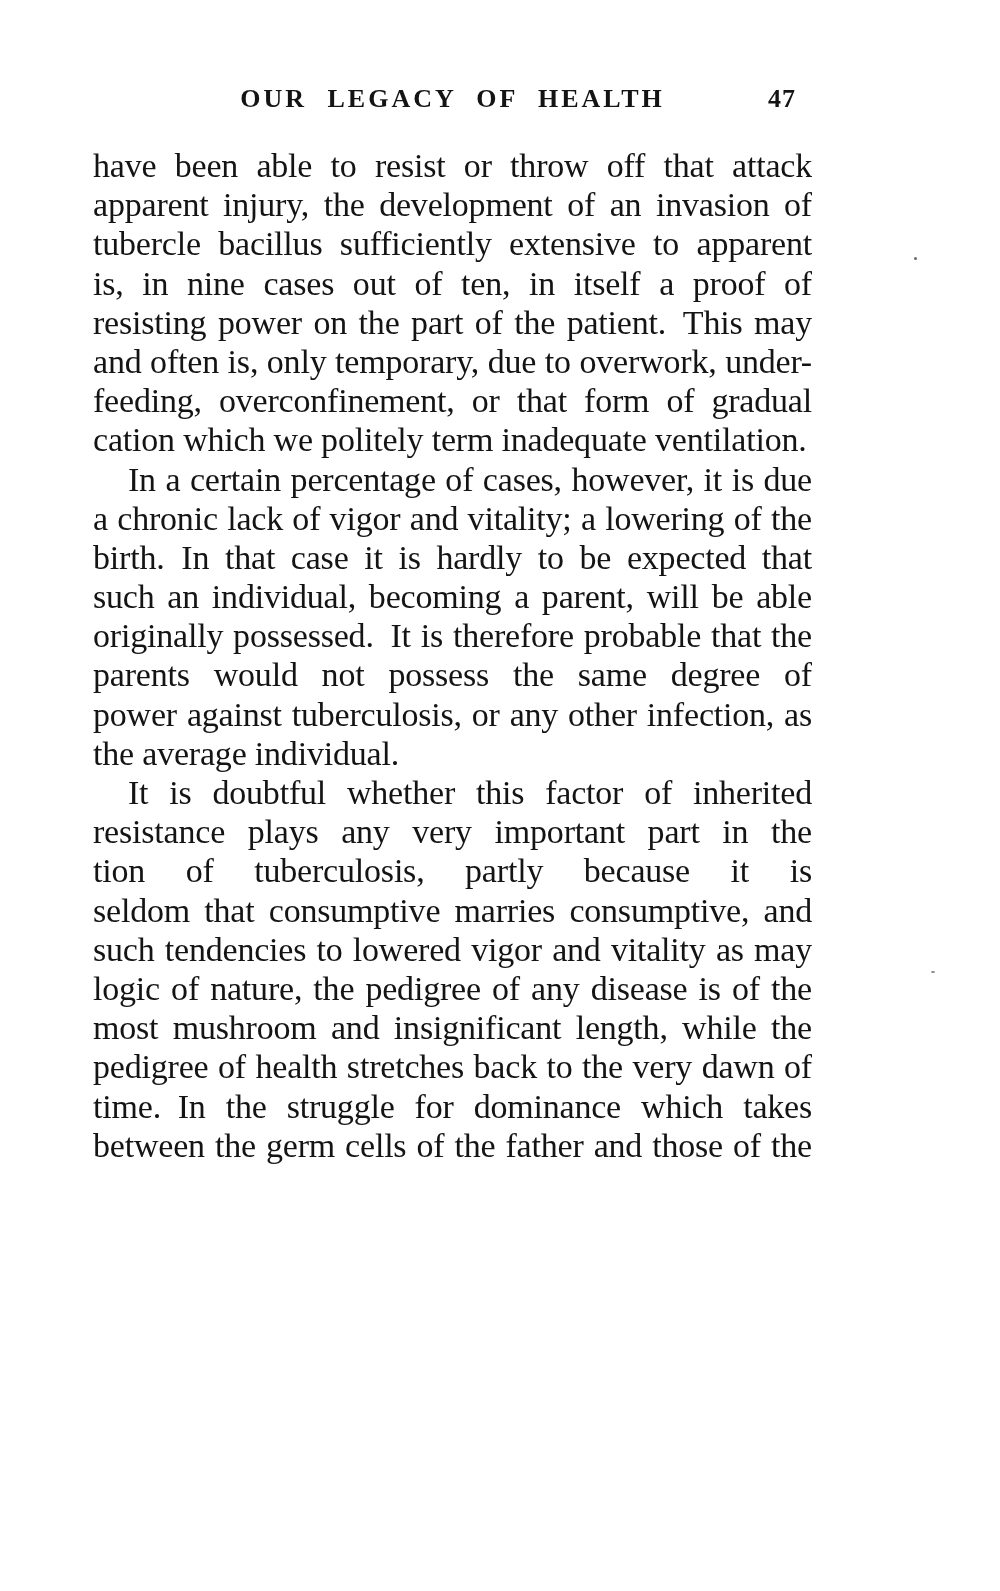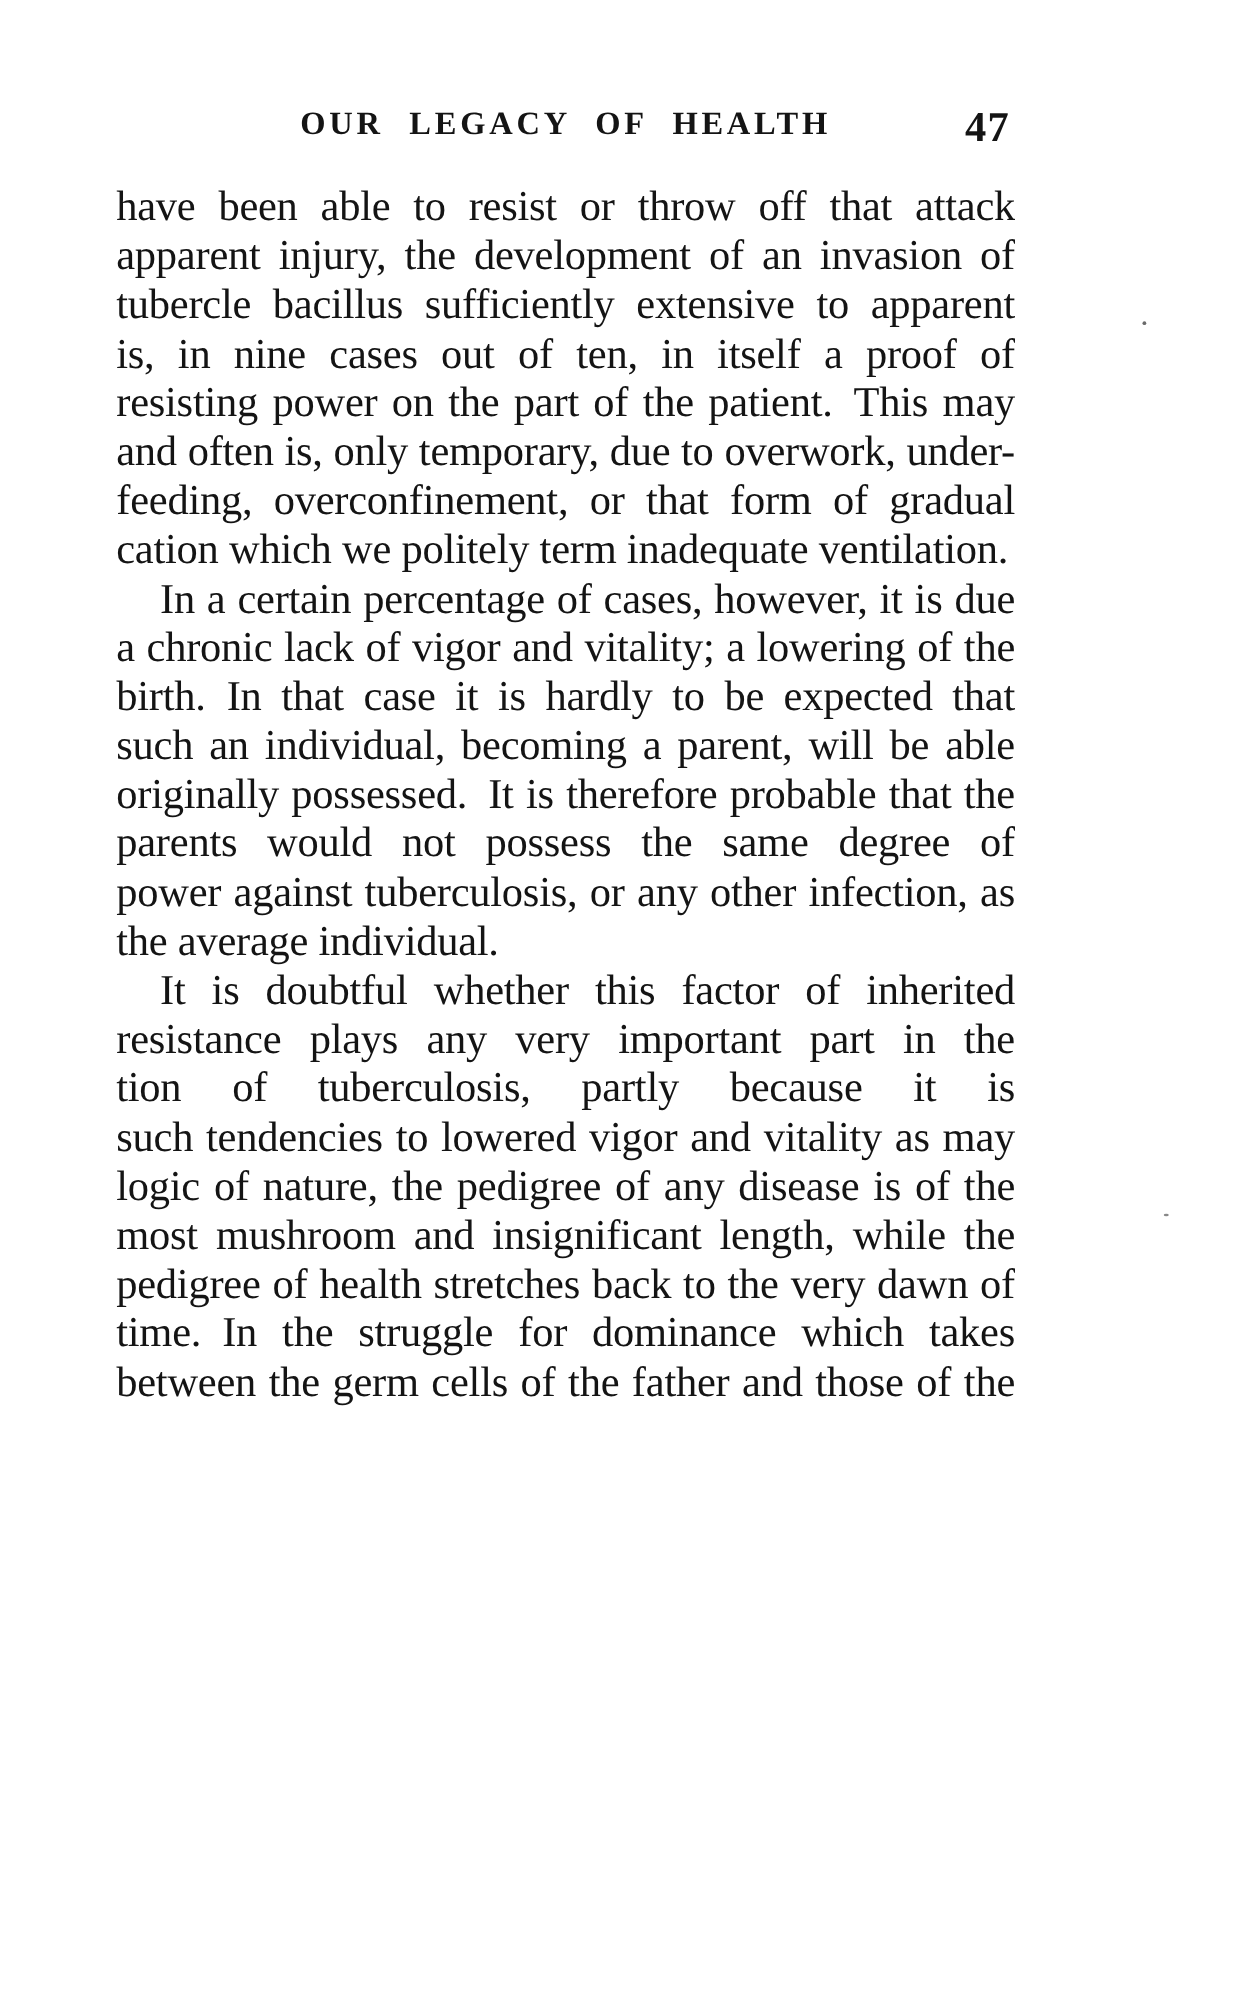--- a/index.html
+++ b/index.html
@@ -26,23 +26,23 @@
   }
   .running-title {
     font-size: 26px;
     font-weight: bold;
     letter-spacing: 3px;
     word-spacing: 11px;
     white-space: nowrap;
   }
   .page-number {
     position: absolute;
-    right: 4px;
+    right: 16px;
     top: 0;
-    font-size: 34px;
+    font-size: 26px;
     font-weight: bold;
     letter-spacing: 1px;
     margin-left: 36px;
   }
   .text-block {
     position: absolute;
     left: 93px;
     top: 146px;
     width: 719px;
   }
@@ -105,20 +105,21 @@
         <div class="line">such an individual, becoming a parent, will be able</div>
         <div class="line">originally possessed. It is therefore probable that the</div>
         <div class="line">parents would not possess the same degree of resisting</div>
         <div class="line">power against tuberculosis, or any other infection, as</div>
         <div class="line">the average individual.</div>
       </div>
       <div class="para indent continues">
         <div class="line">It is doubtful whether this factor of inherited lowered</div>
         <div class="line">resistance plays any very important part in the propaga-</div>
         <div class="line">tion of tuberculosis, partly because it is comparatively</div>
+        <div class="line">seldom that consumptive marries consumptive, and</div>
         <div class="line">such tendencies to lowered vigor and vitality as may be</div>
         <div class="line">logic of nature, the pedigree of any disease is of the</div>
         <div class="line">most mushroom and insignificant length, while the</div>
         <div class="line">pedigree of health stretches back to the very dawn of</div>
         <div class="line">time. In the struggle for dominance which takes place</div>
         <div class="line">between the germ cells of the father and those of the</div>
       </div>
     </div>
 
   <div class="speck speck-1"></div>

